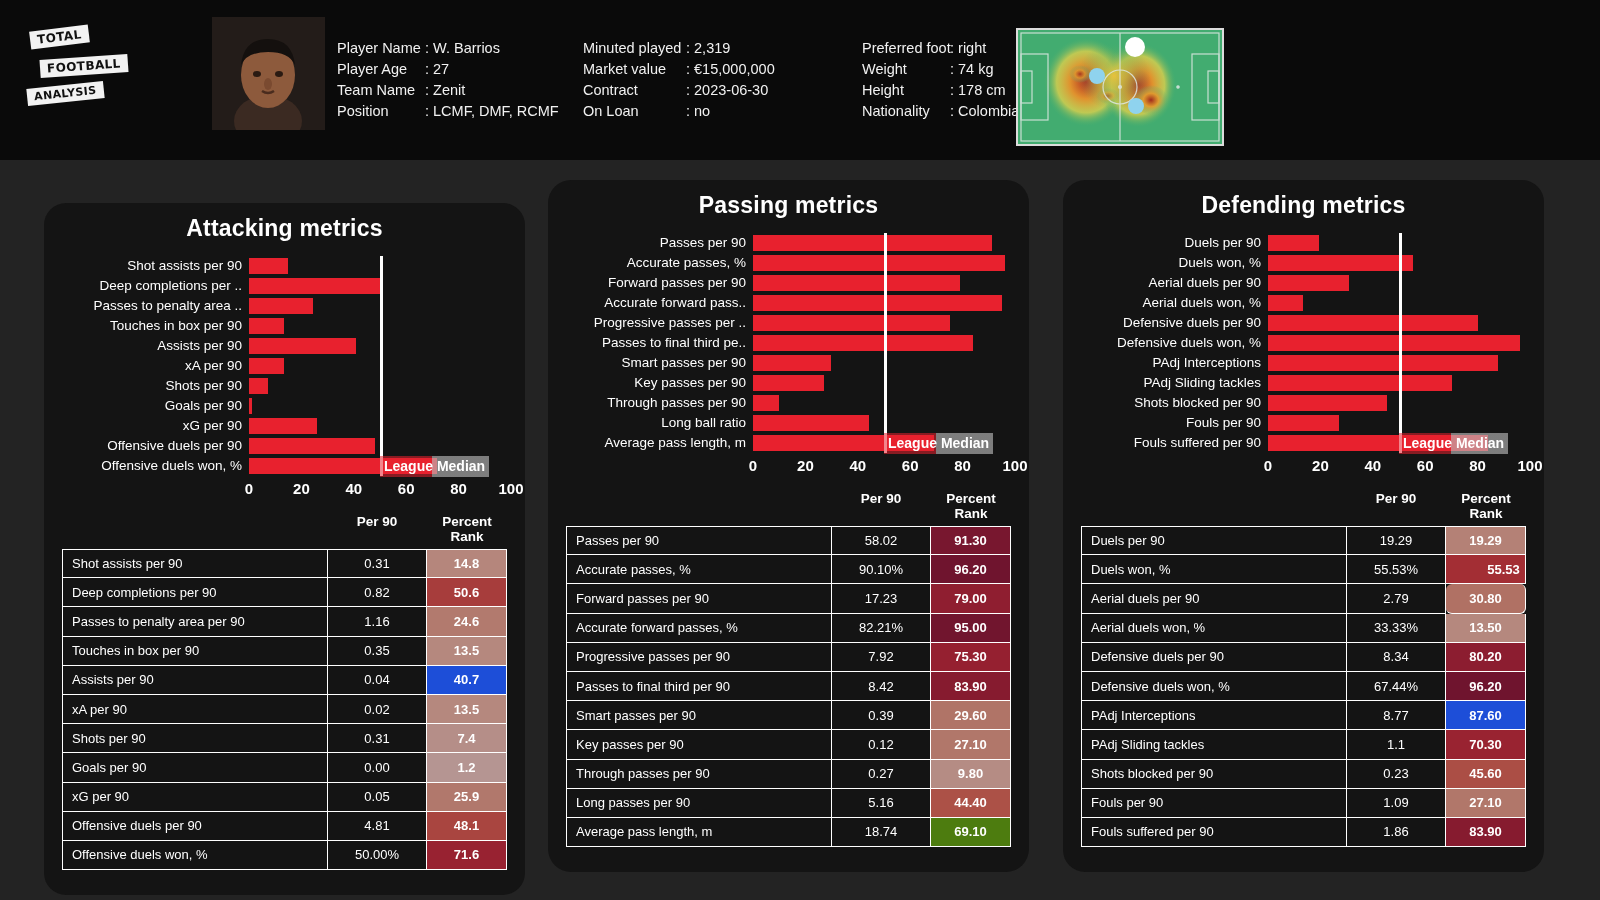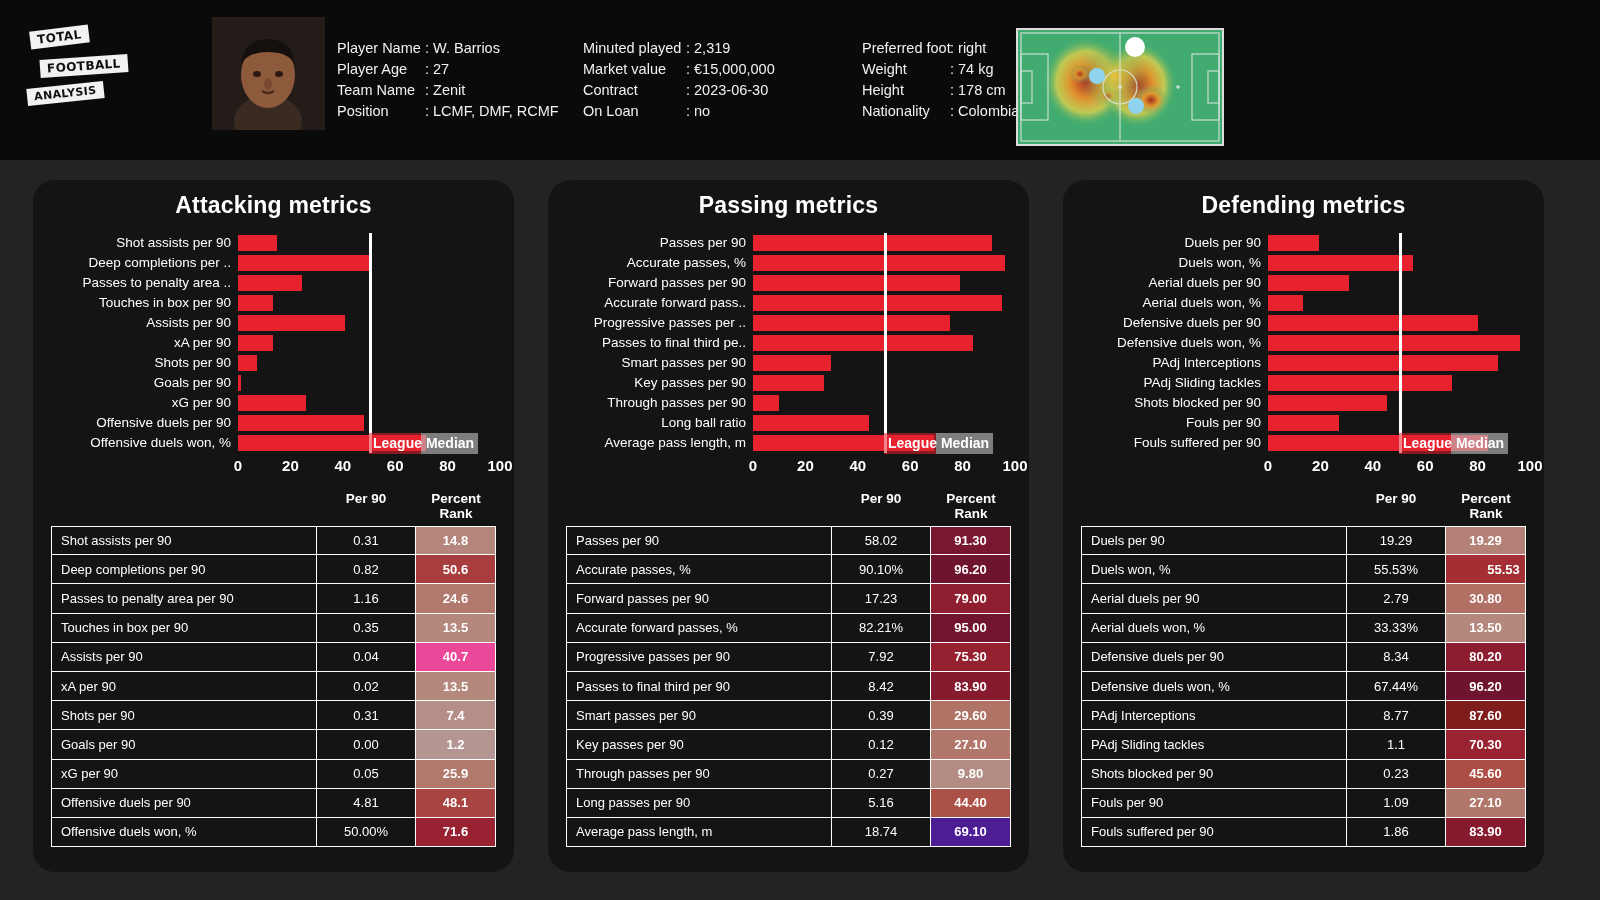--- a/index.html
+++ b/index.html
@@ -75,21 +75,21 @@
     padding: 28px 0 0 0;
   }
   .panel {
     position: absolute;
     top: 20px;
     width: 481px; height: 692px;
     background: #141414;
     border-radius: 22px;
     padding: 12px 0 0 0;
   }
-  .panel.p1 { left: 33px; }
+  .panel.p1 { left: 44px; margin-top: 23px; }
   .panel.p2 { left: 548px; border-radius: 23px; }
   .panel.p3 { left: 1063px; }
 
   .panel-title {
     text-align: center;
     color: #ffffff;
     font-size: 23px;
     font-weight: 700;
     margin-bottom: 14px;
     letter-spacing: .2px;
@@ -419,21 +419,21 @@
             <div class="td td-rank" style="background: rgb(178, 122, 110);">24.6</div>
           </div>
           <div class="trow">
             <div class="td td-metric">Touches in box per 90</div>
             <div class="td td-per90">0.35</div>
             <div class="td td-rank" style="background: rgb(181, 136, 126);">13.5</div>
           </div>
           <div class="trow">
             <div class="td td-metric">Assists per 90</div>
             <div class="td td-per90">0.04</div>
-            <div class="td td-rank" style="background: #ec4899;">40.7</div>
+            <div class="td td-rank" style="background: #1d4ed8;">40.7</div>
           </div>
           <div class="trow">
             <div class="td td-metric">xA per 90</div>
             <div class="td td-per90">0.02</div>
             <div class="td td-rank" style="background: rgb(181, 136, 126);">13.5</div>
           </div>
           <div class="trow">
             <div class="td td-metric">Shots per 90</div>
             <div class="td td-per90">0.31</div>
             <div class="td td-rank" style="background: rgb(181, 142, 136);">7.4</div>
@@ -607,21 +607,21 @@
             <div class="td td-rank" style="background: rgb(181, 140, 132);">9.80</div>
           </div>
           <div class="trow">
             <div class="td td-metric">Long passes per 90</div>
             <div class="td td-per90">5.16</div>
             <div class="td td-rank" style="background: rgb(172, 81, 71);">44.40</div>
           </div>
           <div class="trow">
             <div class="td td-metric">Average pass length, m</div>
             <div class="td td-per90">18.74</div>
-            <div class="td td-rank" style="background: #4c1d95; text-align: center;">69.10</div>
+            <div class="td td-rank" style="background: #4d7c0f; text-align: center;">69.10</div>
           </div>
         </div>
     </div>
   </div>
 
   <div class="panel p3">
     <div class="panel-title">Defending metrics</div>
     <div class="chart">
         <div class="bar-row">
           <div class="bar-label">Duels per 90</div>
@@ -725,41 +725,41 @@
             <div class="td td-rank" style="background: rgb(180, 129, 118);">19.29</div>
           </div>
           <div class="trow">
             <div class="td td-metric">Duels won, %</div>
             <div class="td td-per90">55.53%</div>
             <div class="td td-rank" style="background: rgb(163, 46, 52); padding-left: 36px;">55.53</div>
           </div>
           <div class="trow">
             <div class="td td-metric">Aerial duels per 90</div>
             <div class="td td-per90">2.79</div>
-            <div class="td td-rank" style="background: rgb(176, 113, 100);">30.80</div>
+            <div class="td td-rank" style="background: rgb(176, 113, 100); border-radius: 6px;">30.80</div>
           </div>
           <div class="trow">
             <div class="td td-metric">Aerial duels won, %</div>
             <div class="td td-per90">33.33%</div>
             <div class="td td-rank" style="background: rgb(181, 136, 126);">13.50</div>
           </div>
           <div class="trow">
             <div class="td td-metric">Defensive duels per 90</div>
             <div class="td td-per90">8.34</div>
             <div class="td td-rank" style="background: rgb(140, 29, 48);">80.20</div>
           </div>
           <div class="trow">
             <div class="td td-metric">Defensive duels won, %</div>
             <div class="td td-per90">67.44%</div>
             <div class="td td-rank" style="background: rgb(111, 20, 46);">96.20</div>
           </div>
           <div class="trow">
             <div class="td td-metric">PAdj Interceptions</div>
             <div class="td td-per90">8.77</div>
-            <div class="td td-rank" style="background: #7f1d1d;">87.60</div>
+            <div class="td td-rank" style="background: #1d4ed8;">87.60</div>
           </div>
           <div class="trow">
             <div class="td td-metric">PAdj Sliding tackles</div>
             <div class="td td-per90">1.1</div>
             <div class="td td-rank" style="background: rgb(153, 35, 49);">70.30</div>
           </div>
           <div class="trow">
             <div class="td td-metric">Shots blocked per 90</div>
             <div class="td td-per90">0.23</div>
             <div class="td td-rank" style="background: rgb(171, 78, 69);">45.60</div>

